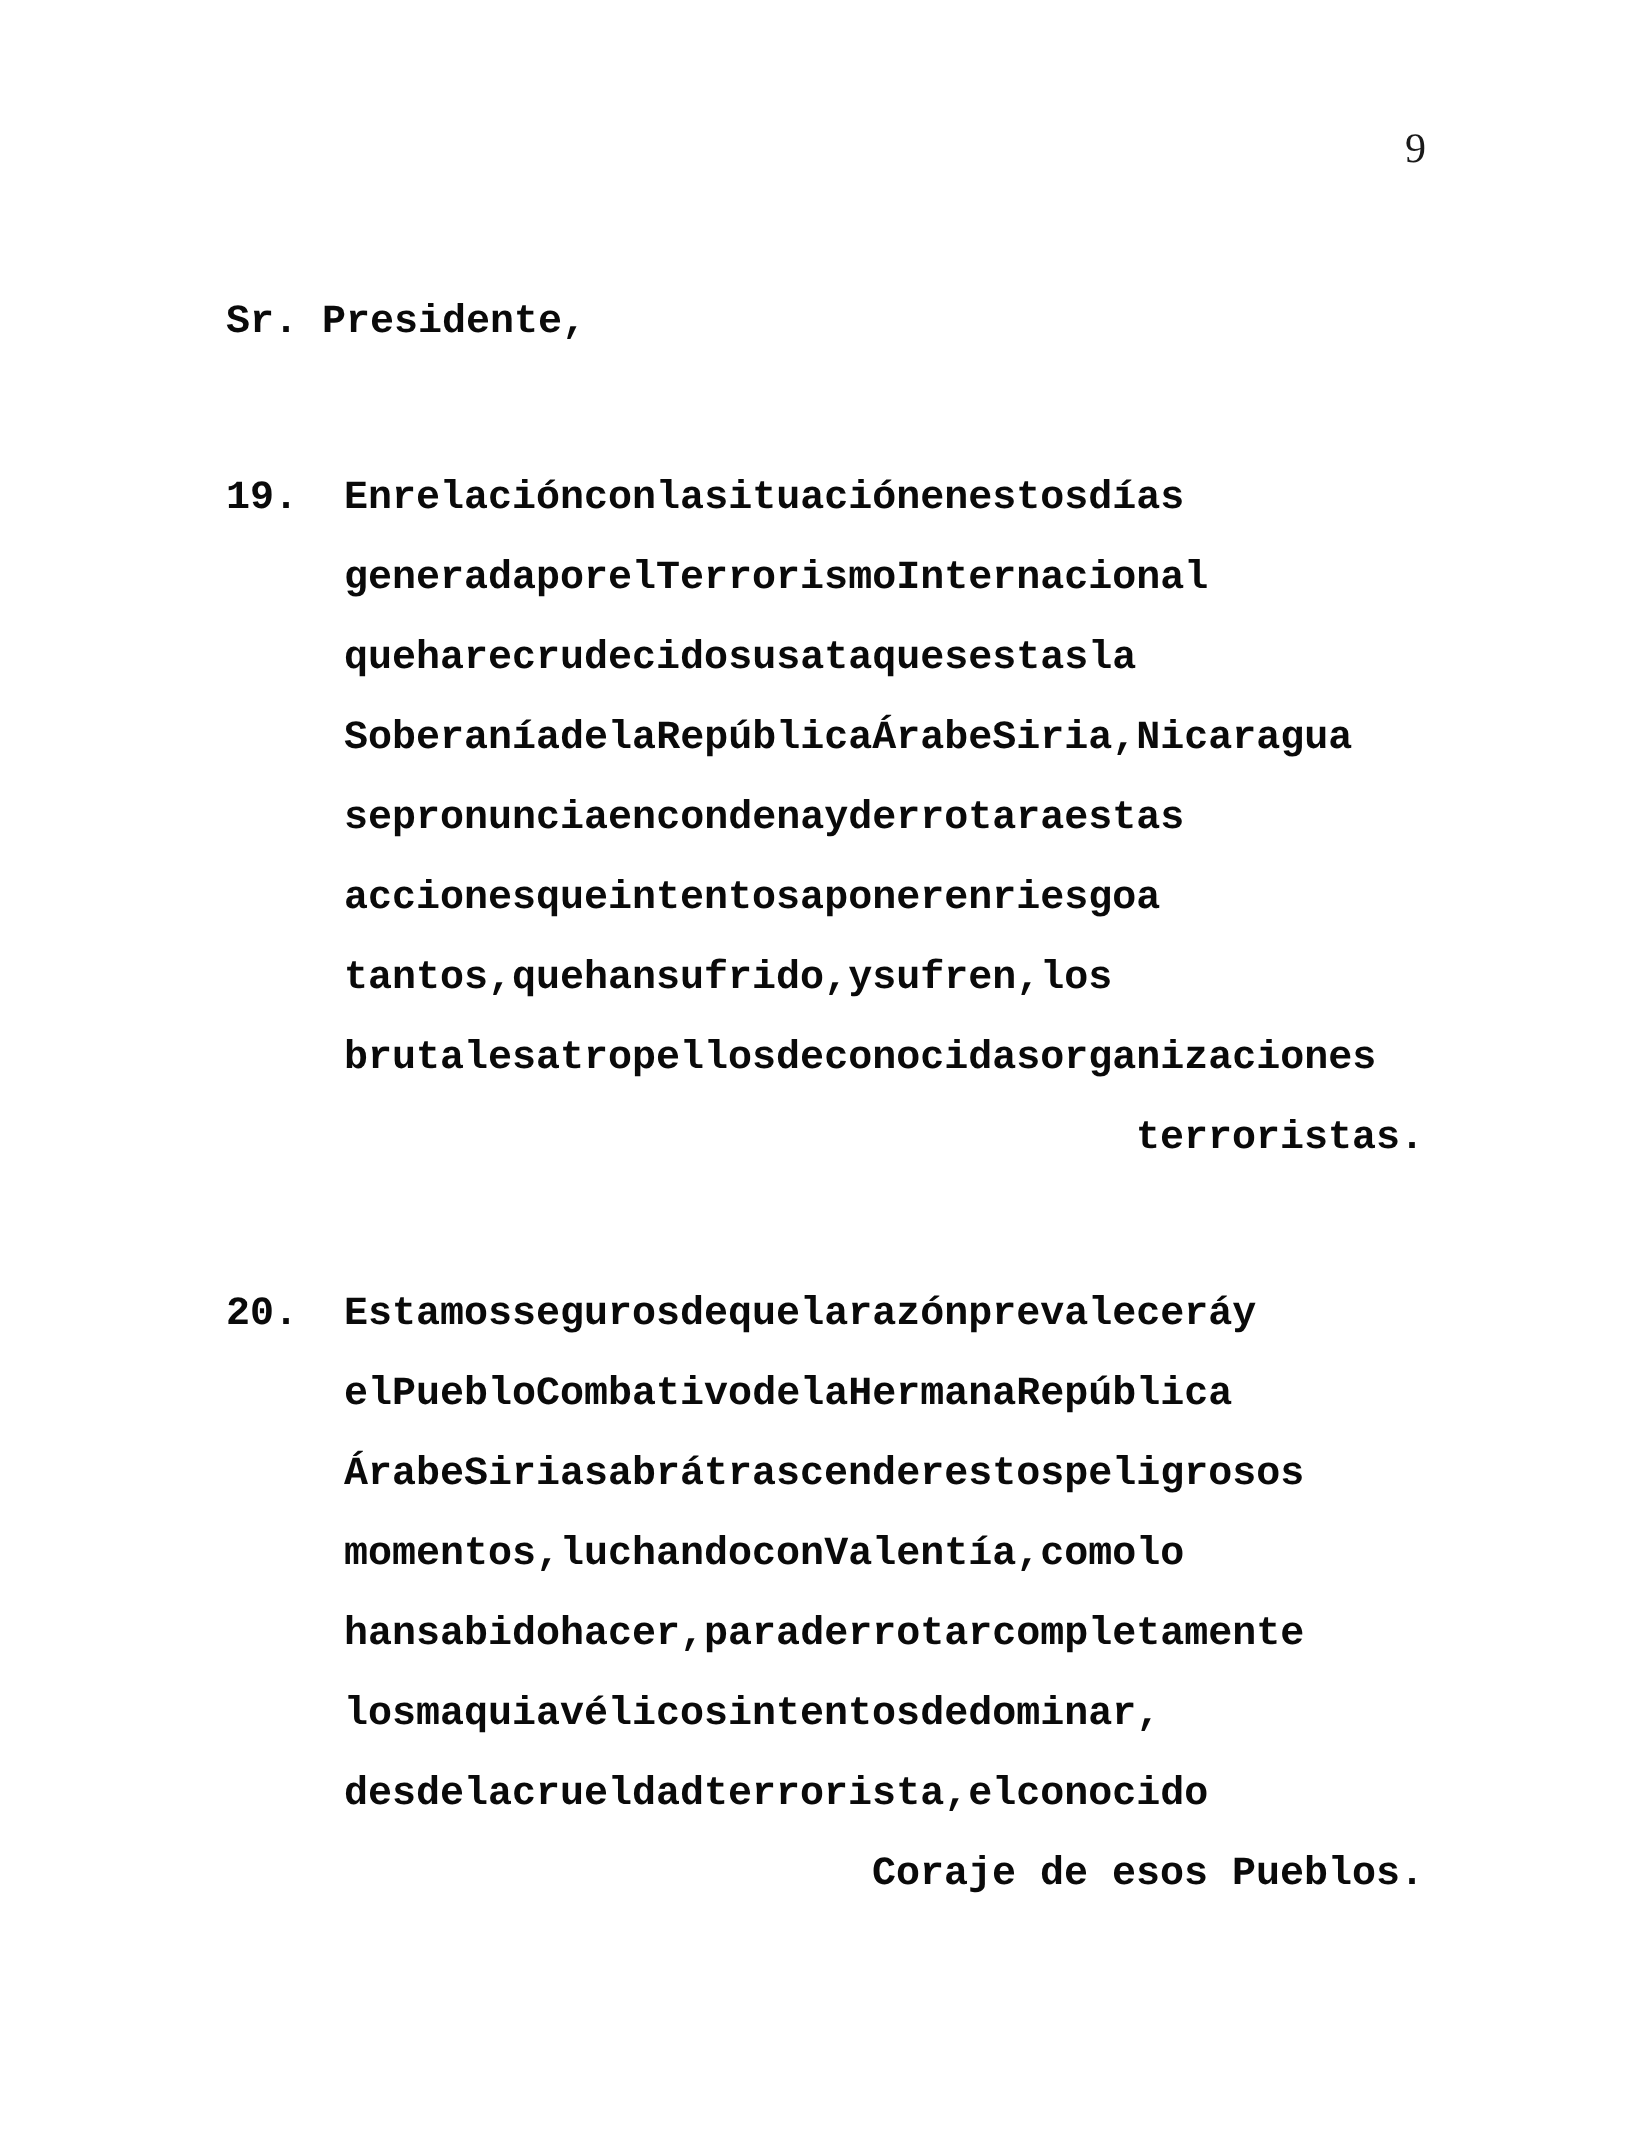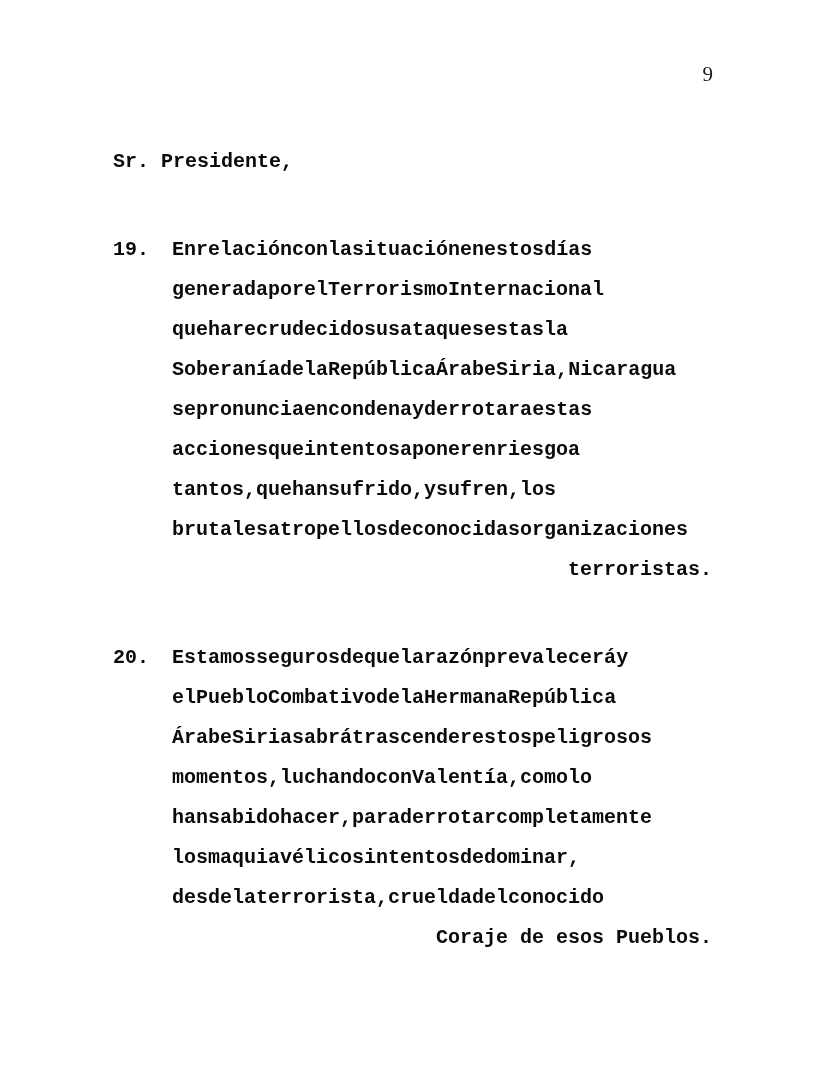--- a/index.html
+++ b/index.html
@@ -205,22 +205,22 @@
             <div class="line justified">
               <span>los</span>
               <span>maquiavélicos</span>
               <span>intentos</span>
               <span>de</span>
               <span>dominar,</span>
             </div>
             <div class="line justified">
               <span>desde</span>
               <span>la</span>
+              <span>crueldad</span>
               <span>terrorista,</span>
-              <span>crueldad</span>
               <span>el</span>
               <span>conocido</span>
             </div>
             <div class="line lastline">Coraje de esos Pueblos.</div>
           </div>
         </div>
       </div>
   </div>
 </div>
 

